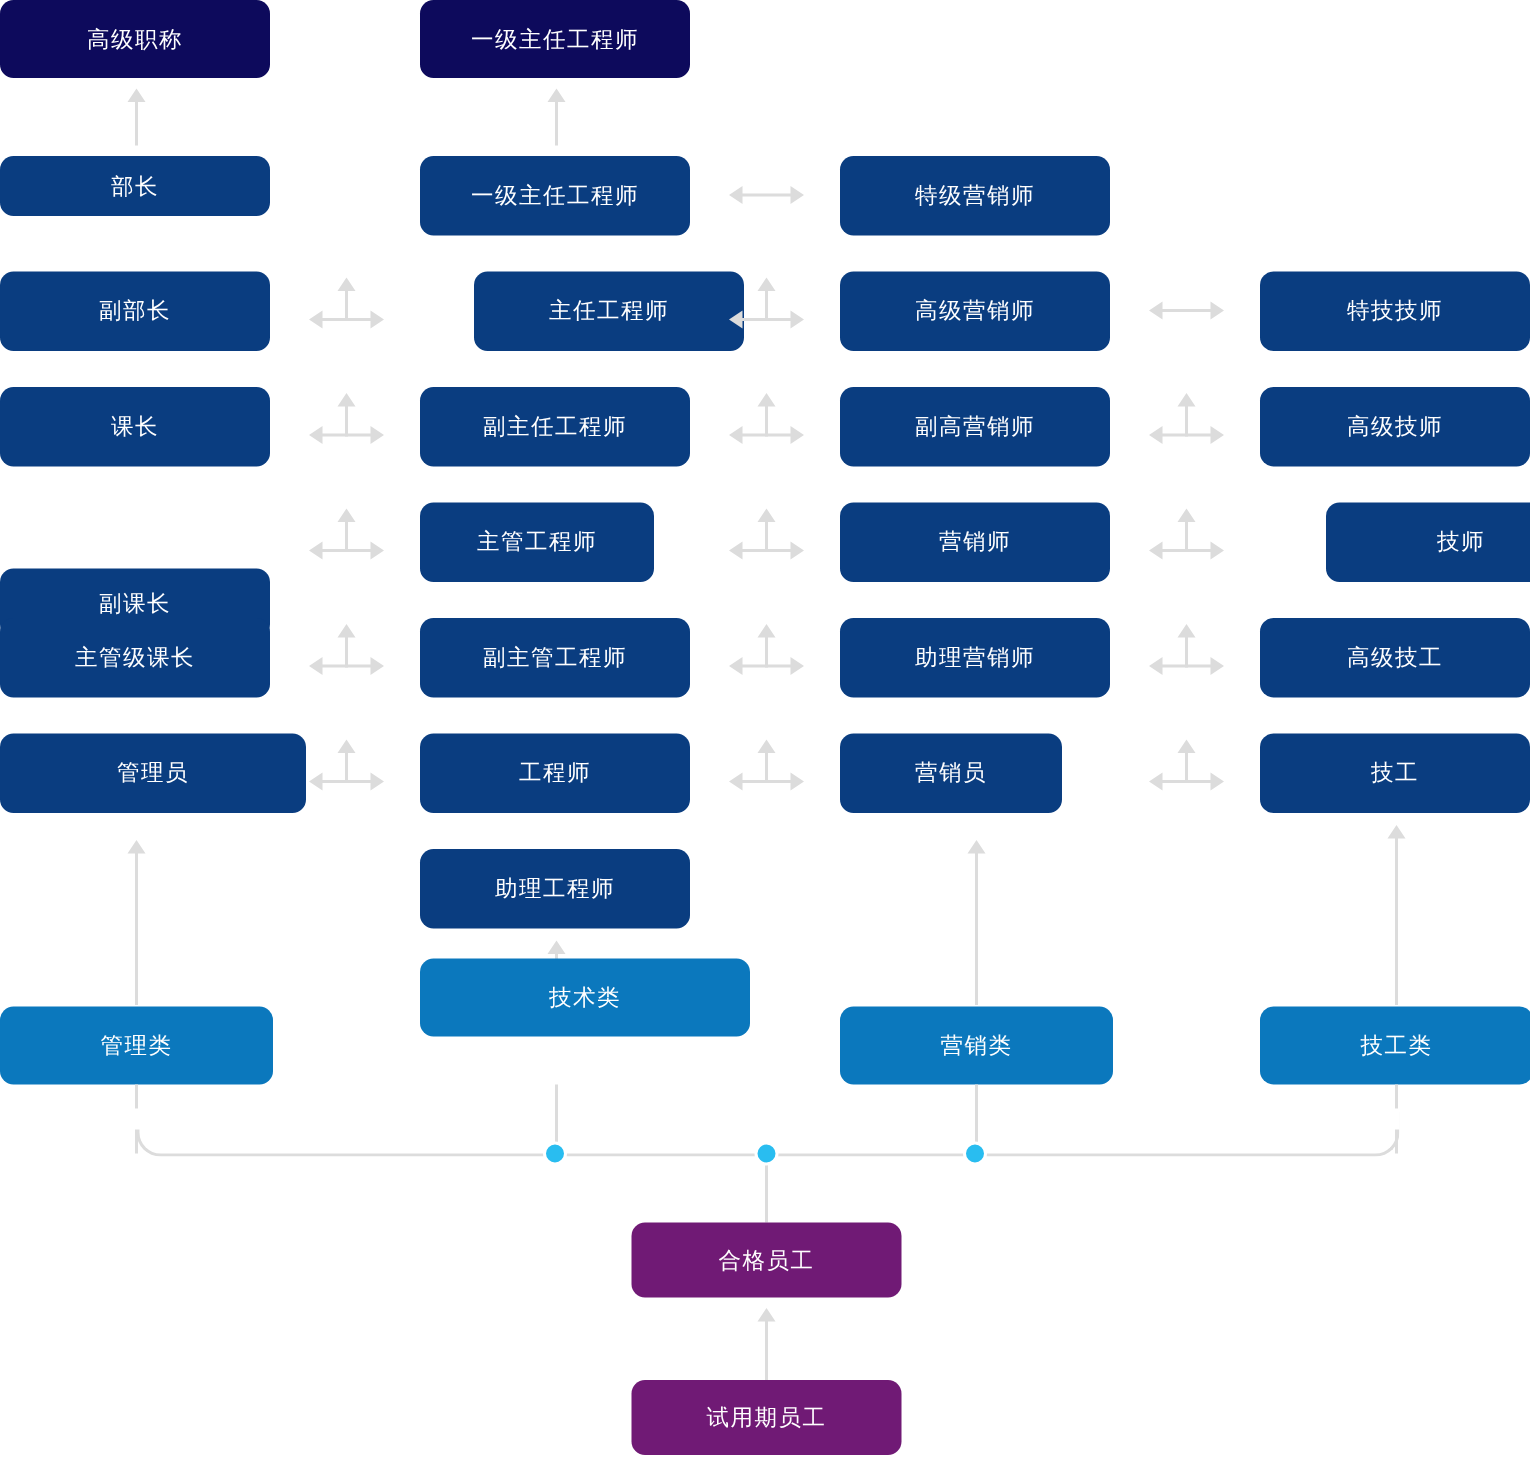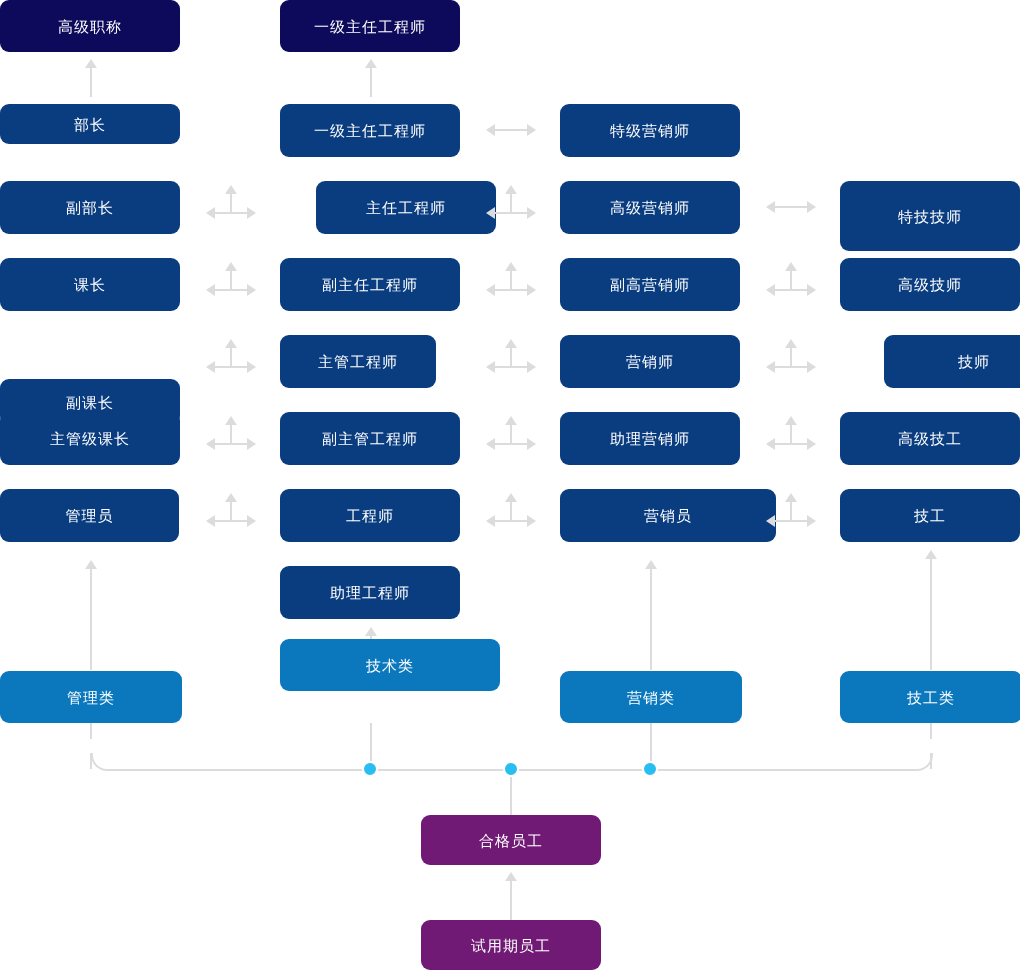--- a/index.html
+++ b/index.html
@@ -118,21 +118,21 @@
   <div class="v-arrow" style="left:84px;top:59px;width:14px;height:38px;">
       <div class="head"></div>
       <div class="shaft"></div>
     </div>
 
   <div class="node lvl-main" style="left:0px;top:104px;width:180px;height:40px;">部长</div>
   <div class="node lvl-main" style="left:0px;top:181px;width:180px;height:53px;">副部长</div>
   <div class="node lvl-main" style="left:0px;top:258px;width:180px;height:53px;">课长</div>
   <div class="node lvl-main" style="left:0px;top:335px;width:180px;height:46px;margin-top:44px;">副课长</div>
   <div class="node lvl-main" style="left:0px;top:412px;width:180px;height:53px;">主管级课长</div>
-  <div class="node lvl-main" style="left:0px;top:489px;width:179px;height:53px;text-align:center;">管理员</div>
+  <div class="node lvl-main" style="left:0px;top:489px;width:204px;height:53px;text-align:center;">管理员</div>
 
   <div class="v-arrow" style="left:84px;top:560px;width:14px;height:110px;">
       <div class="head"></div>
       <div class="shaft"></div>
     </div>
 
   <div class="node lvl-category" style="left:0px;top:671px;width:182px;height:52px;">管理类</div>
 
   <div class="node lvl-top" style="left:280px;top:0px;width:180px;height:52px;">一级主任工程师</div>
   <div class="v-arrow" style="left:364px;top:59px;width:14px;height:38px;">
@@ -153,30 +153,30 @@
       <div class="shaft"></div>
     </div>
 
   <div class="node lvl-category" style="left:280px;top:639px;width:220px;height:52px;">技术类</div>
 
   <div class="node lvl-main" style="left:560px;top:104px;width:180px;height:53px;">特级营销师</div>
   <div class="node lvl-main" style="left:560px;top:181px;width:180px;height:53px;">高级营销师</div>
   <div class="node lvl-main" style="left:560px;top:258px;width:180px;height:53px;">副高营销师</div>
   <div class="node lvl-main" style="left:560px;top:335px;width:180px;height:53px;">营销师</div>
   <div class="node lvl-main" style="left:560px;top:412px;width:180px;height:53px;">助理营销师</div>
-  <div class="node lvl-main" style="left:560px;top:489px;width:216px;height:53px;">营销员</div>
+  <div class="node lvl-main" style="left:560px;top:489px;width:148px;height:53px;">营销员</div>
 
   <div class="v-arrow" style="left:644px;top:560px;width:14px;height:110px;">
       <div class="head"></div>
       <div class="shaft"></div>
     </div>
 
   <div class="node lvl-category" style="left:560px;top:671px;width:182px;height:52px;">营销类</div>
 
-  <div class="node lvl-main" style="left:840px;top:181px;width:180px;height:70px;">特技技师</div>
+  <div class="node lvl-main" style="left:840px;top:181px;width:180px;height:53px;">特技技师</div>
   <div class="node lvl-main" style="left:840px;top:258px;width:180px;height:53px;">高级技师</div>
   <div class="node lvl-main" style="left:840px;top:335px;width:180px;height:53px;margin-left:44px;">技师</div>
   <div class="node lvl-main" style="left:840px;top:412px;width:180px;height:53px;">高级技工</div>
   <div class="node lvl-main" style="left:840px;top:489px;width:180px;height:53px;">技工</div>
 
   <div class="v-arrow" style="left:924px;top:550px;width:14px;height:120px;">
       <div class="head"></div>
       <div class="shaft"></div>
     </div>
 

